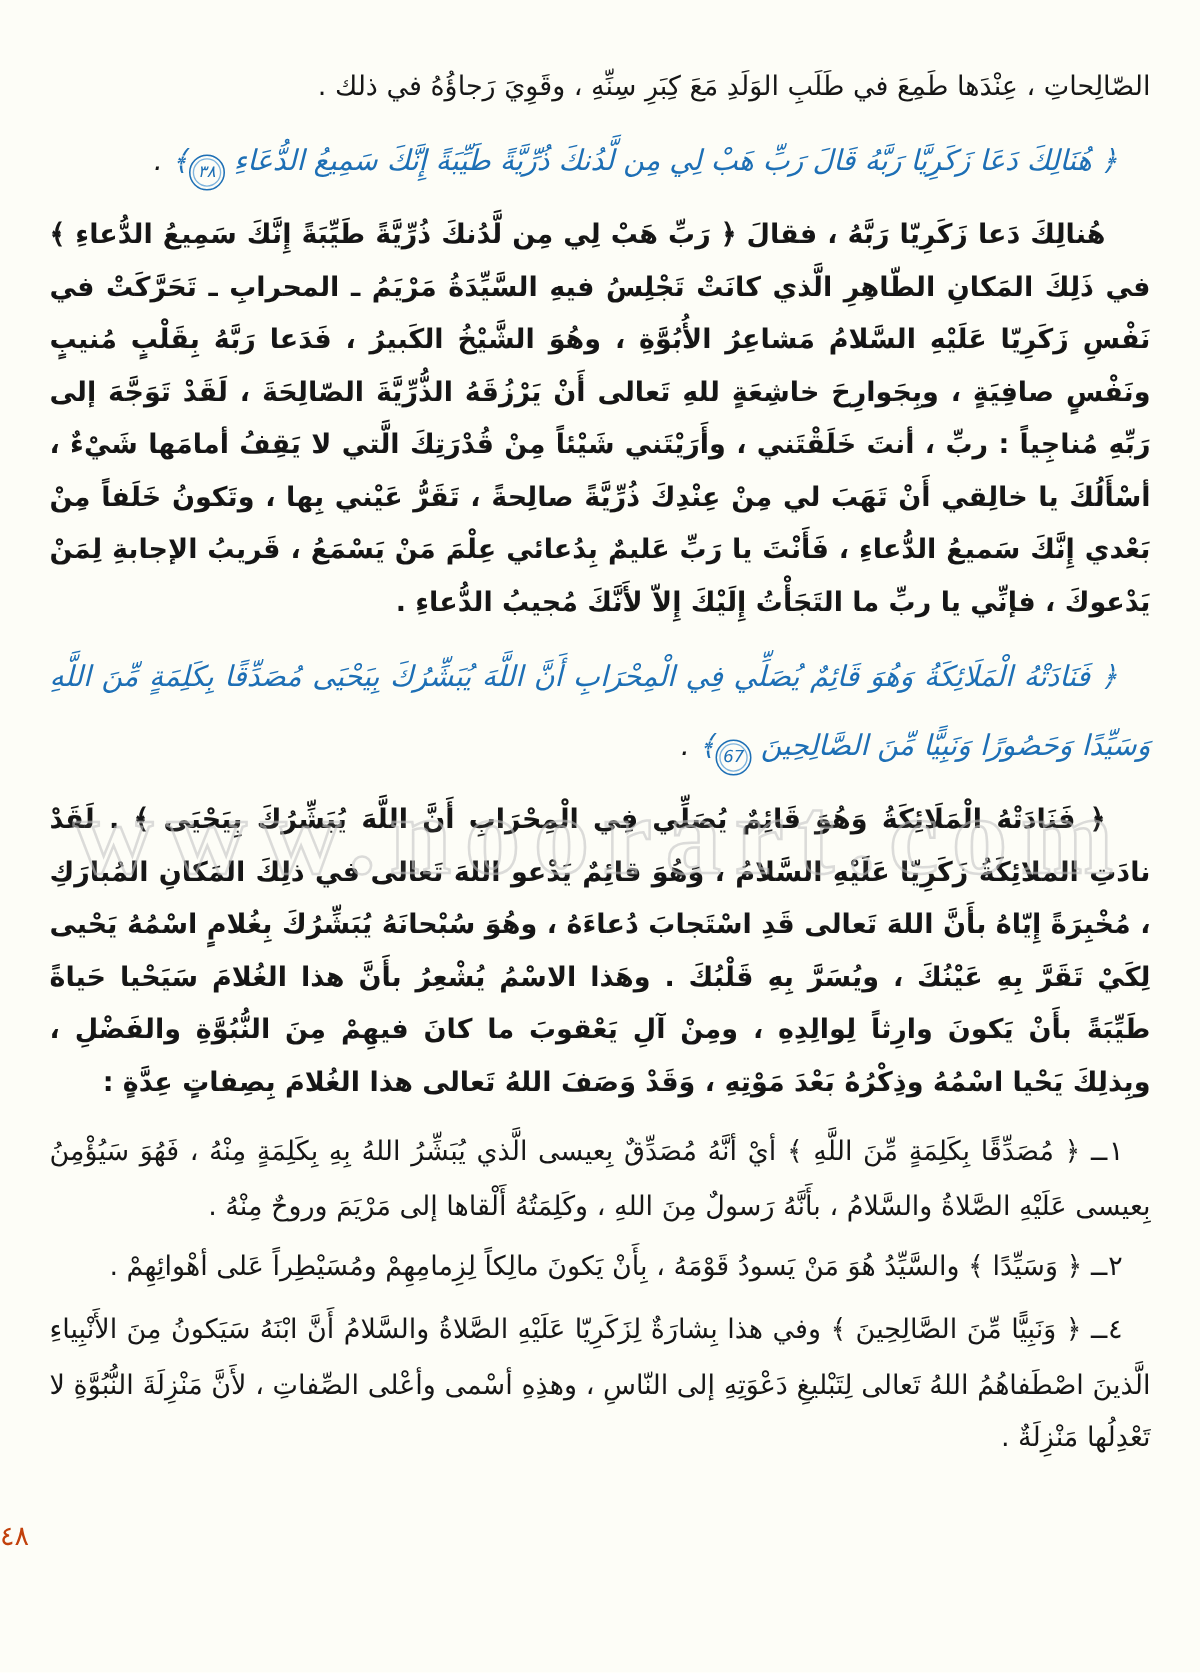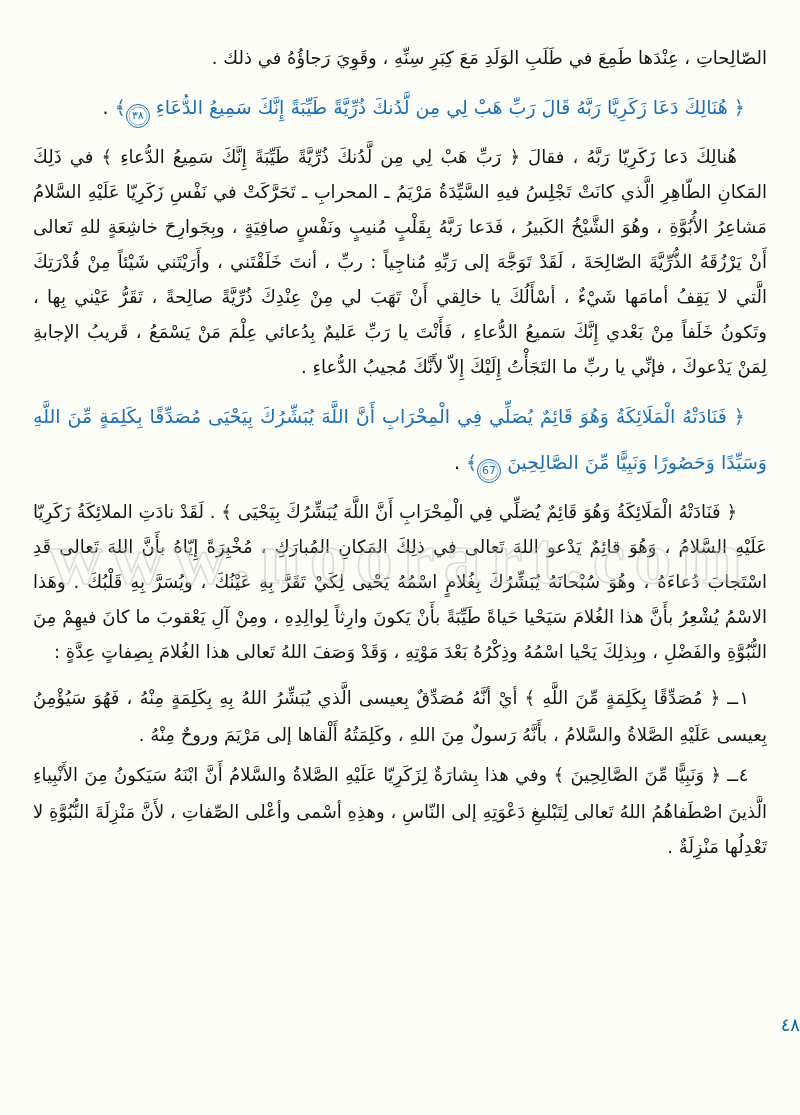--- a/index.html
+++ b/index.html
@@ -19,29 +19,30 @@
     right: 33px;
     left: 33px;
     margin-top: 12px;
   }
   .body-line, .body-para, .list-item {
     margin: 0;
     font-size: 18px;
     line-height: 35px;
     text-align: justify;
   }
-  .body-para { text-indent: 30px; }
+  .body-para { text-indent: 30px; font-weight: bold; }
   .no-indent { text-indent: 0; }
   .verse-block {
     color: #1d6fb5;
     font-size: 19px;
     line-height: 46px;
     text-align: justify;
     text-indent: 22px;
     margin: 9px 0 9px 0;
+    font-style: italic;
   }
   .verse-block .ayah-badge {
     display: inline-block;
     width: 22px;
     height: 22px;
     line-height: 21px;
     border: 1.4px solid #1d6fb5;
     border-radius: 50%;
     box-shadow: inset 0 0 0 1.5px #fdfdf7, inset 0 0 0 2.4px #7fb4dd;
     font-size: 11px;
@@ -73,23 +74,23 @@
     .watermark {
       color: rgba(255, 255, 255, 0.06);
       -webkit-text-stroke: 1.7px rgba(196, 196, 196, 0.6);
     }
   }
   .page-number {
     position: absolute;
     top: 1014px;
     left: 0;
     width: 100%;
-    text-align: right;
+    text-align: left;
     font-size: 18px;
-    color: #0369a1;
+    color: #c2410c;
   }
 </style>
 </head>
 <body>
 
 <div class="page">
 
   <div class="content">
 
     <p class="body-line no-indent">الصّالِحاتِ ، عِنْدَها طَمِعَ في طَلَبِ الوَلَدِ مَعَ كِبَرِ سِنِّهِ ، وقَوِيَ رَجاؤُهُ في ذلك .</p>
@@ -106,20 +107,23 @@
     </div>
 
     <p class="body-para">﴿ فَنَادَتْهُ الْمَلَائِكَةُ وَهُوَ قَائِمٌ يُصَلِّي فِي الْمِحْرَابِ أَنَّ اللَّهَ يُبَشِّرُكَ بِيَحْيَى ﴾ . لَقَدْ نادَتِ الملائِكَةُ زَكَرِيّا عَلَيْهِ السَّلامُ ، وَهُوَ قائِمٌ يَدْعو اللهَ تَعالى في ذلِكَ المَكانِ المُبارَكِ ، مُخْبِرَةً إِيّاهُ بأَنَّ اللهَ تَعالى قَدِ اسْتَجابَ دُعاءَهُ ، وهُوَ سُبْحانَهُ يُبَشِّرُكَ بِغُلامٍ اسْمُهُ يَحْيى لِكَيْ تَقَرَّ بِهِ عَيْنُكَ ، ويُسَرَّ بِهِ قَلْبُكَ . وهَذا الاسْمُ يُشْعِرُ بأَنَّ هذا الغُلامَ سَيَحْيا حَياةً طَيِّبَةً بأَنْ يَكونَ وارِثاً لِوالِدِهِ ، ومِنْ آلِ يَعْقوبَ ما كانَ فيهِمْ مِنَ النُّبُوَّةِ والفَضْلِ ، وبِذلِكَ يَحْيا اسْمُهُ وذِكْرُهُ بَعْدَ مَوْتِهِ ، وَقَدْ وَصَفَ اللهُ تَعالى هذا الغُلامَ بِصِفاتٍ عِدَّةٍ :</p>
 
     <div class="gap-s"></div>
 
     <p class="list-item">
       <span class="item-num">١ـ</span><span> ﴿ مُصَدِّقًا بِكَلِمَةٍ مِّنَ اللَّهِ ﴾ أيْ أنَّهُ مُصَدِّقٌ بِعيسى الَّذي يُبَشِّرُ اللهُ بِهِ بِكَلِمَةٍ مِنْهُ ، فَهُوَ سَيُؤْمِنُ بِعيسى عَلَيْهِ الصَّلاةُ والسَّلامُ ، بأَنَّهُ رَسولٌ مِنَ اللهِ ، وكَلِمَتُهُ أَلْقاها إلى مَرْيَمَ وروحٌ مِنْهُ .</span>
     </p>
 
+    <p class="list-item">
+      <span class="item-num">٢ـ</span><span> ﴿ وَسَيِّدًا ﴾ والسَّيِّدُ هُوَ مَنْ يَسودُ قَوْمَهُ ، بِأَنْ يَكونَ مالِكاً لِزِمامِهِمْ ومُسَيْطِراً عَلى أهْوائِهِمْ .</span>
+    </p>
 
 
     <p class="list-item">
       <span class="item-num">٤ـ</span><span> ﴿ وَنَبِيًّا مِّنَ الصَّالِحِينَ ﴾ وفي هذا بِشارَةٌ لِزَكَرِيّا عَلَيْهِ الصَّلاةُ والسَّلامُ أَنَّ ابْنَهُ سَيَكونُ مِنَ الأَنْبِياءِ الَّذينَ اصْطَفاهُمُ اللهُ تَعالى لِتَبْليغِ دَعْوَتِهِ إلى النّاسِ ، وهذِهِ أسْمى وأعْلى الصِّفاتِ ، لأَنَّ مَنْزِلَةَ النُّبُوَّةِ لا تَعْدِلُها مَنْزِلَةٌ .</span>
     </p>
 
   </div>
 
   <div class="watermark">www.noorart.com</div>
 

